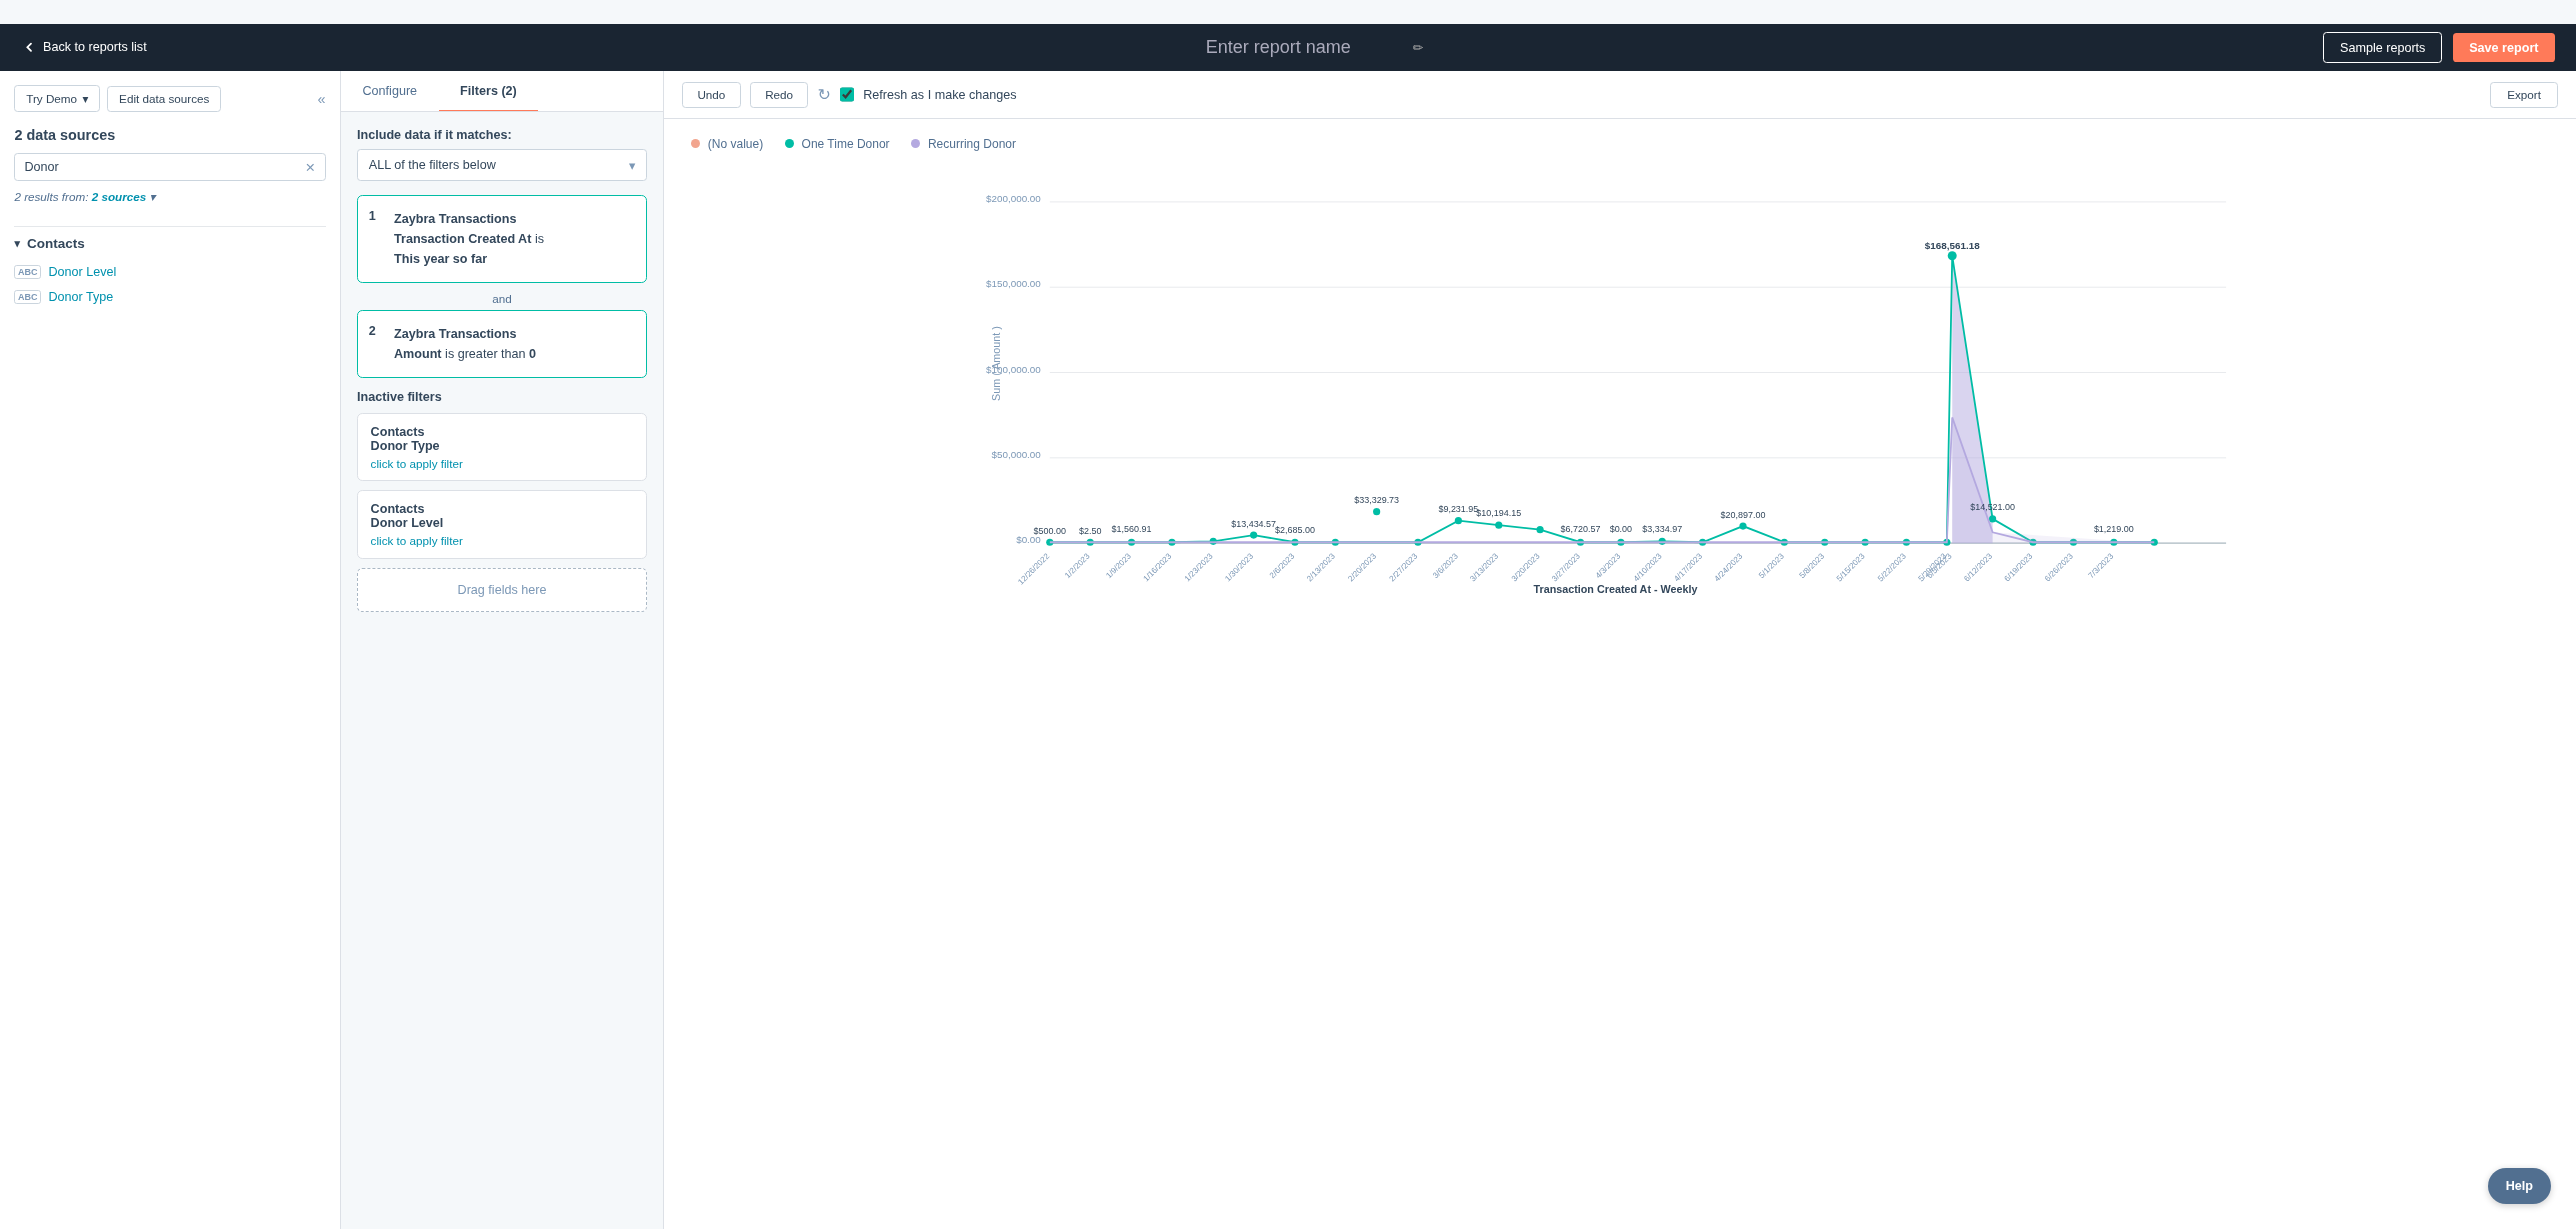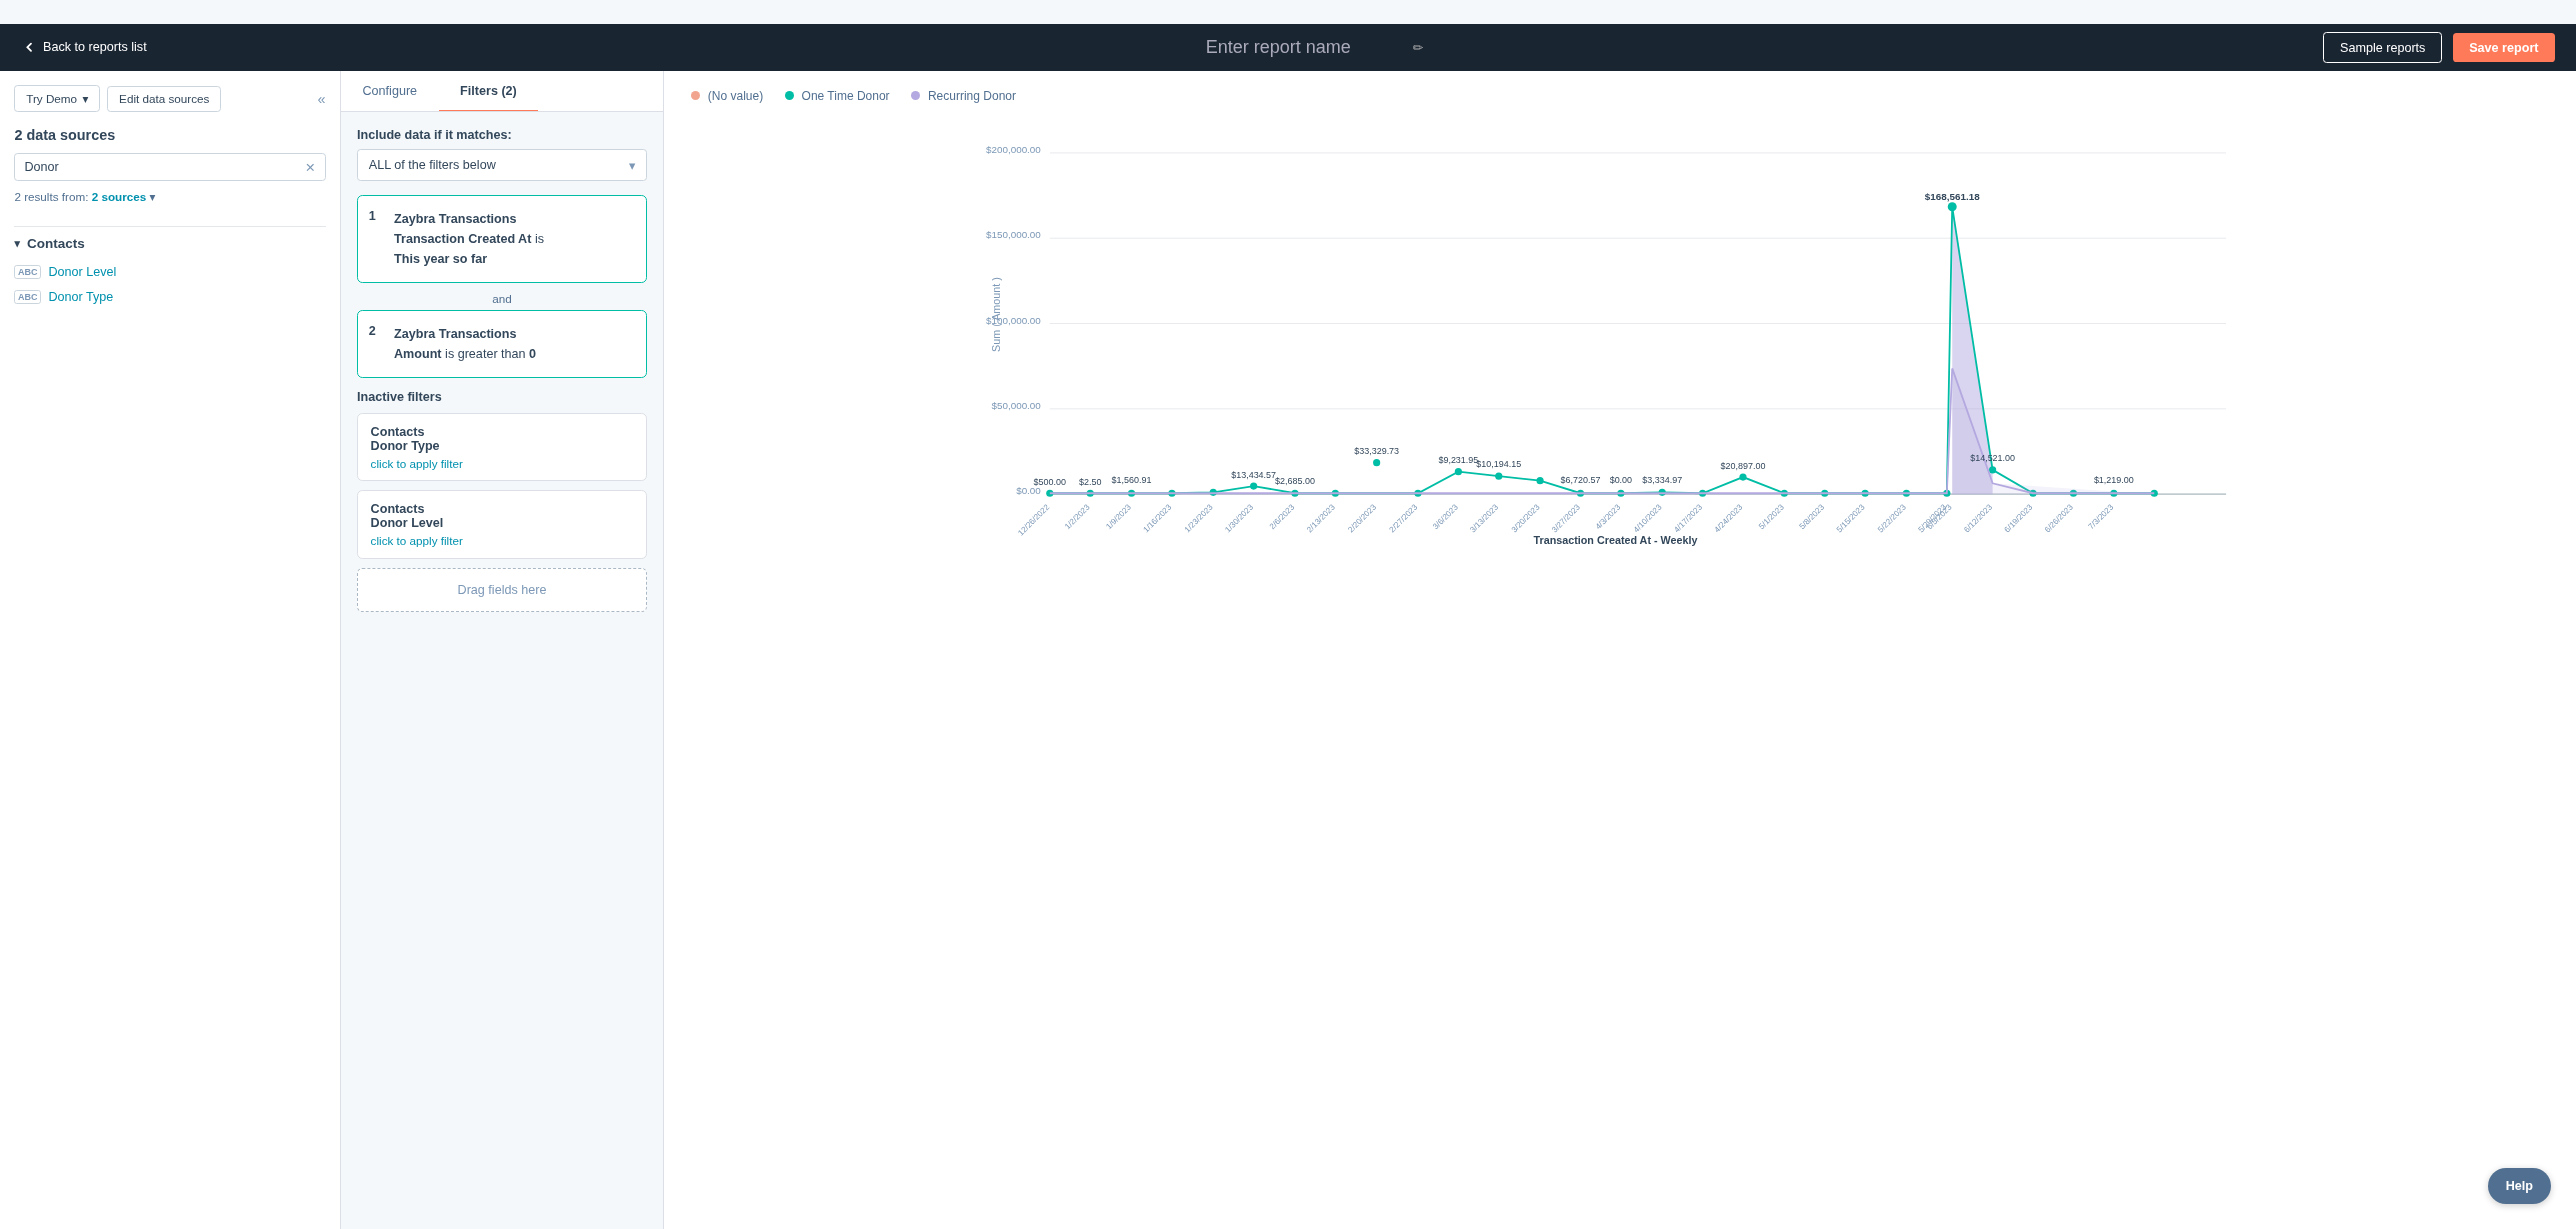--- a/index.html
+++ b/index.html
@@ -79,21 +79,21 @@
       align-items: center;
       border: 0.9px solid #cbd5de;
       border-radius: 3.6px;
       padding: 5.4px 9px;
       margin-bottom: 9px;
       background: #fff;
     }
     .search-box input { border: none; outline: none; flex: 1; font-size: 12.6px; color: #33475b; }
     .search-box .clear-icon { cursor: pointer; color: #7c98b6; }
 
-    .results-line { font-size: 11.7px; color: #516f90; margin-bottom: 12.6px; }
+    .results-line { font-size: 11.7px; color: #516f90; margin-bottom: 12.6px; font-style: italic; }
     .results-line a { color: #0091ae; font-weight: 600; text-decoration: none; }
 
     .section-header { display: flex; align-items: center; gap: 7.2px; font-weight: 700; font-size: 13.5px; margin-bottom: 9px; cursor: pointer; color: #33475b; }
     .chevron-icon { font-size: 10.8px; }
     .divider { border: none; border-top: 0.9px solid #e5e8eb; margin: 9px 0; }
 
     .sidebar-item { display: flex; align-items: center; gap: 7.2px; padding: 5.4px 0; font-size: 12.6px; color: #0091ae; cursor: pointer; }
     .abc-badge { font-size: 9px; font-weight: 700; color: #7c98b6; border: 0.9px solid #cbd5de; border-radius: 2.7px; padding: 0.9px 2.7px; }
 
     
@@ -352,20 +352,28 @@
         <strong>Contacts</strong><br>
         <strong>Donor Level</strong>
         <a class="apply-link">click to apply filter</a>
       </div>
 
       <div class="drag-zone">Drag fields here</div>
     </div>
   </section>
 
   <main class="chart-panel">
+    <div class="chart-toolbar">
+      <button class="btn-undo">Undo</button>
+      <button class="btn-redo">Redo</button>
+      <span class="refresh-icon">↻</span>
+      <input type="checkbox" class="refresh-checkbox" checked="" style="">
+      <span class="refresh-label">Refresh as I make changes</span>
+      <button class="btn-export">Export</button>
+    </div>
 
     <div class="chart-area">
 
       <div class="chart-legend">
         <span>
           <span class="legend-dot" style="background:#f2a58e;"></span>
           <span>(No value)</span>
         </span>
         <span>
           <span class="legend-dot" style="background:#00bda5;"></span>

